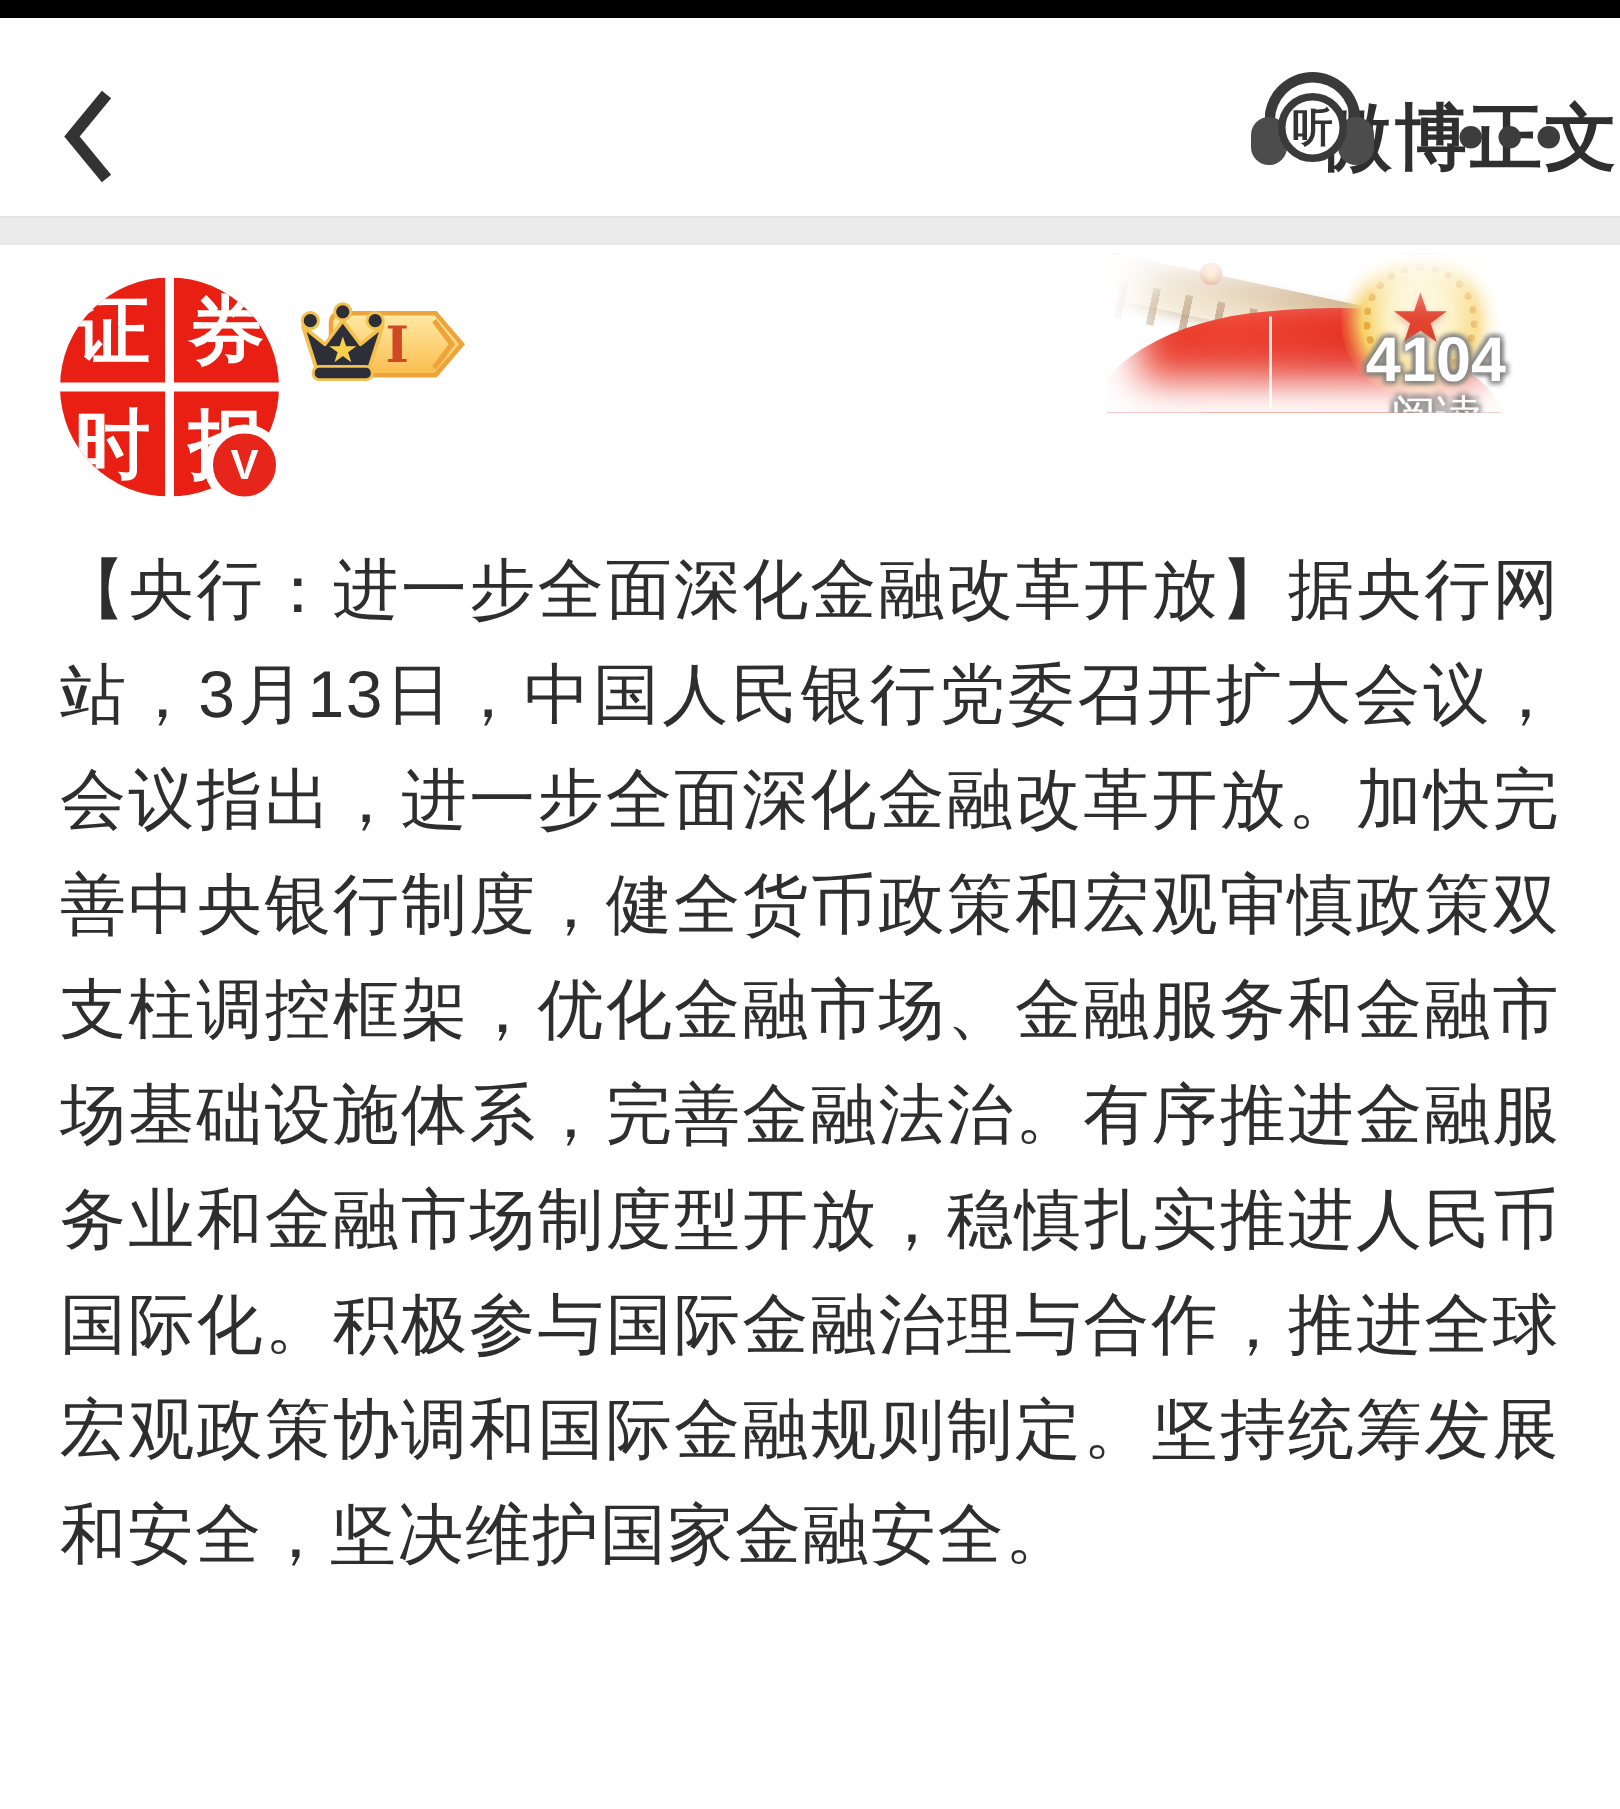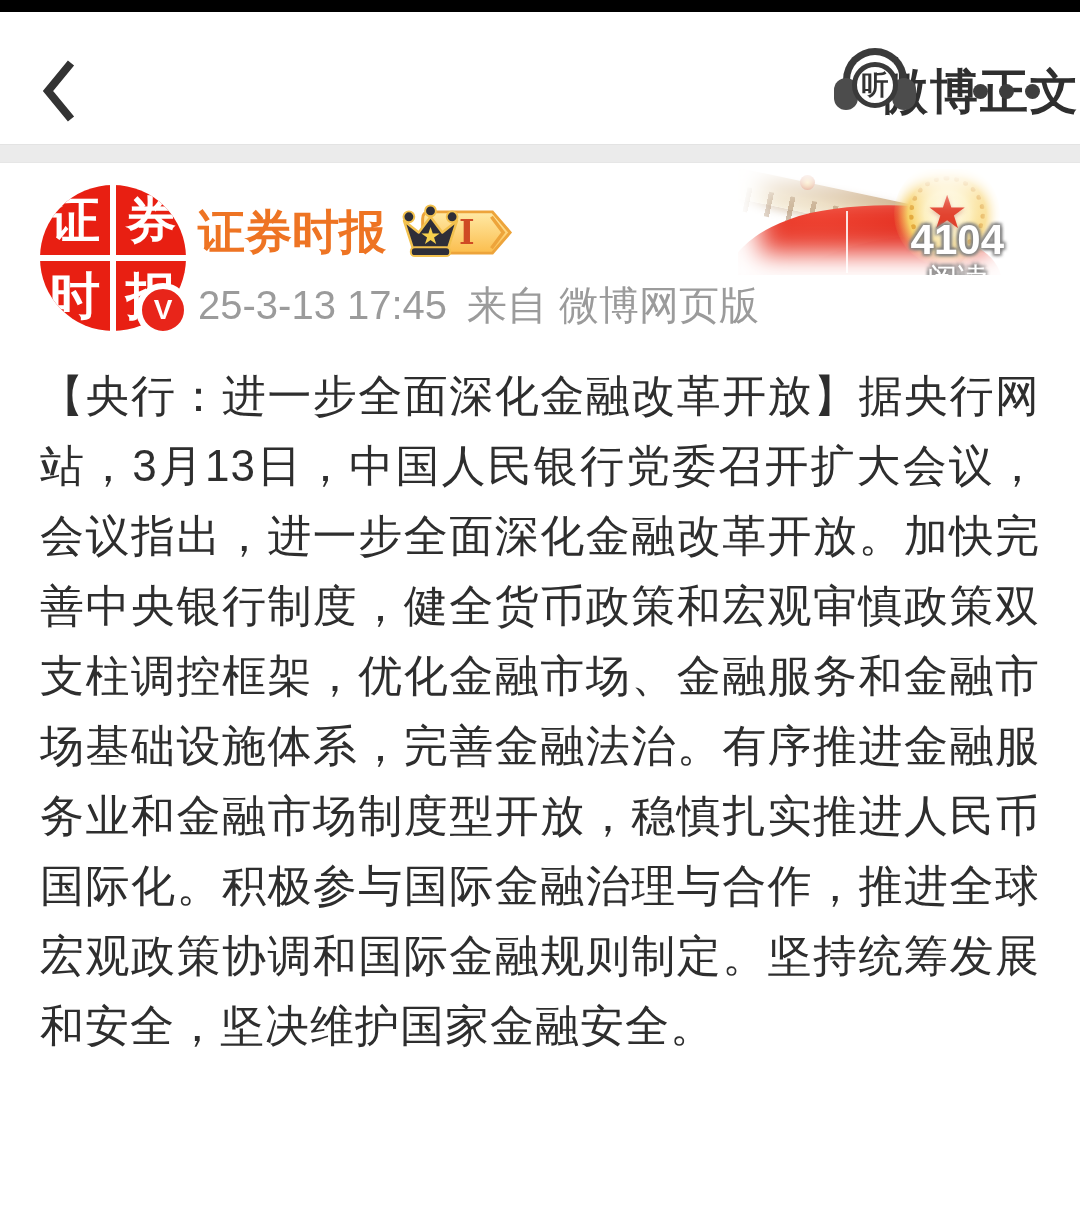--- a/index.html
+++ b/index.html
@@ -148,43 +148,39 @@
         <div class="avatar">
           <div class="q">证</div>
           <div class="q">券</div>
           <div class="q">时</div>
           <div class="q">报</div>
         </div>
         <div class="v-badge">V</div>
       </div>
       <div class="author-block">
         <div class="name-row">
-          <span class="author-name">证券时报</span>
           <span class="vip-badge">
             <svg width="118" height="57" viewBox="0 0 120 58">
               <defs>
                 <linearGradient id="tagGrad" x1="0" y1="0" x2="0" y2="1">
                   <stop offset="0" stop-color="#ffeaa6"></stop>
                   <stop offset="1" stop-color="#fbbd4d"></stop>
                 </linearGradient>
               </defs>
               <path d="M30 8 H94 L112 29 L94 50 H30 Q23 50 23 43 V15 Q23 8 30 8 Z" fill="url(#tagGrad)" stroke="#eda43b" stroke-width="3"></path>
               <path d="M93 13 L105 29 L93 45" fill="none" stroke="#eda43b" stroke-width="3.5"></path>
               <text x="68" y="41" text-anchor="middle" font-size="34" font-weight="bold" fill="#cf4a24" font-family="DejaVu Serif, serif">I</text>
               <circle cx="9" cy="13" r="5.5" fill="#2e2e38" stroke="#f2c14e" stroke-width="2"></circle>
               <circle cx="31" cy="7" r="5.5" fill="#2e2e38" stroke="#f2c14e" stroke-width="2"></circle>
               <circle cx="53" cy="13" r="5.5" fill="#2e2e38" stroke="#f2c14e" stroke-width="2"></circle>
               <path d="M4 17 L13 45 L49 45 L58 17 L43 29 L31 13 L19 29 Z" fill="#2e2e38" stroke="#f2c14e" stroke-width="2.5" stroke-linejoin="round"></path>
               <rect x="11" y="44" width="40" height="9" rx="4" fill="#2e2e38" stroke="#f2c14e" stroke-width="2"></rect>
               <text x="31" y="41" text-anchor="middle" font-size="24" fill="#f6d04d">★</text>
             </svg>
           </span>
         </div>
-        <div class="meta-row">
-          <span>25-3-13 17:45</span><span class="src-prefix">来自</span><span class="src-link">微博网页版</span>
-        </div>
       </div>
     </div>
 
     <div class="post-body">【央行：进一步全面深化金融改革开放】据央行网站，3月13日，中国人民银行党委召开扩大会议，会议指出，进一步全面深化金融改革开放。加快完善中央银行制度，健全货币政策和宏观审慎政策双支柱调控框架，优化金融市场、金融服务和金融市场基础设施体系，完善金融法治。有序推进金融服务业和金融市场制度型开放，稳慎扎实推进人民币国际化。积极参与国际金融治理与合作，推进全球宏观政策协调和国际金融规则制定。坚持统筹发展和安全，坚决维护国家金融安全。</div>
 
   </div>
 </div>
 
 </body></html>

